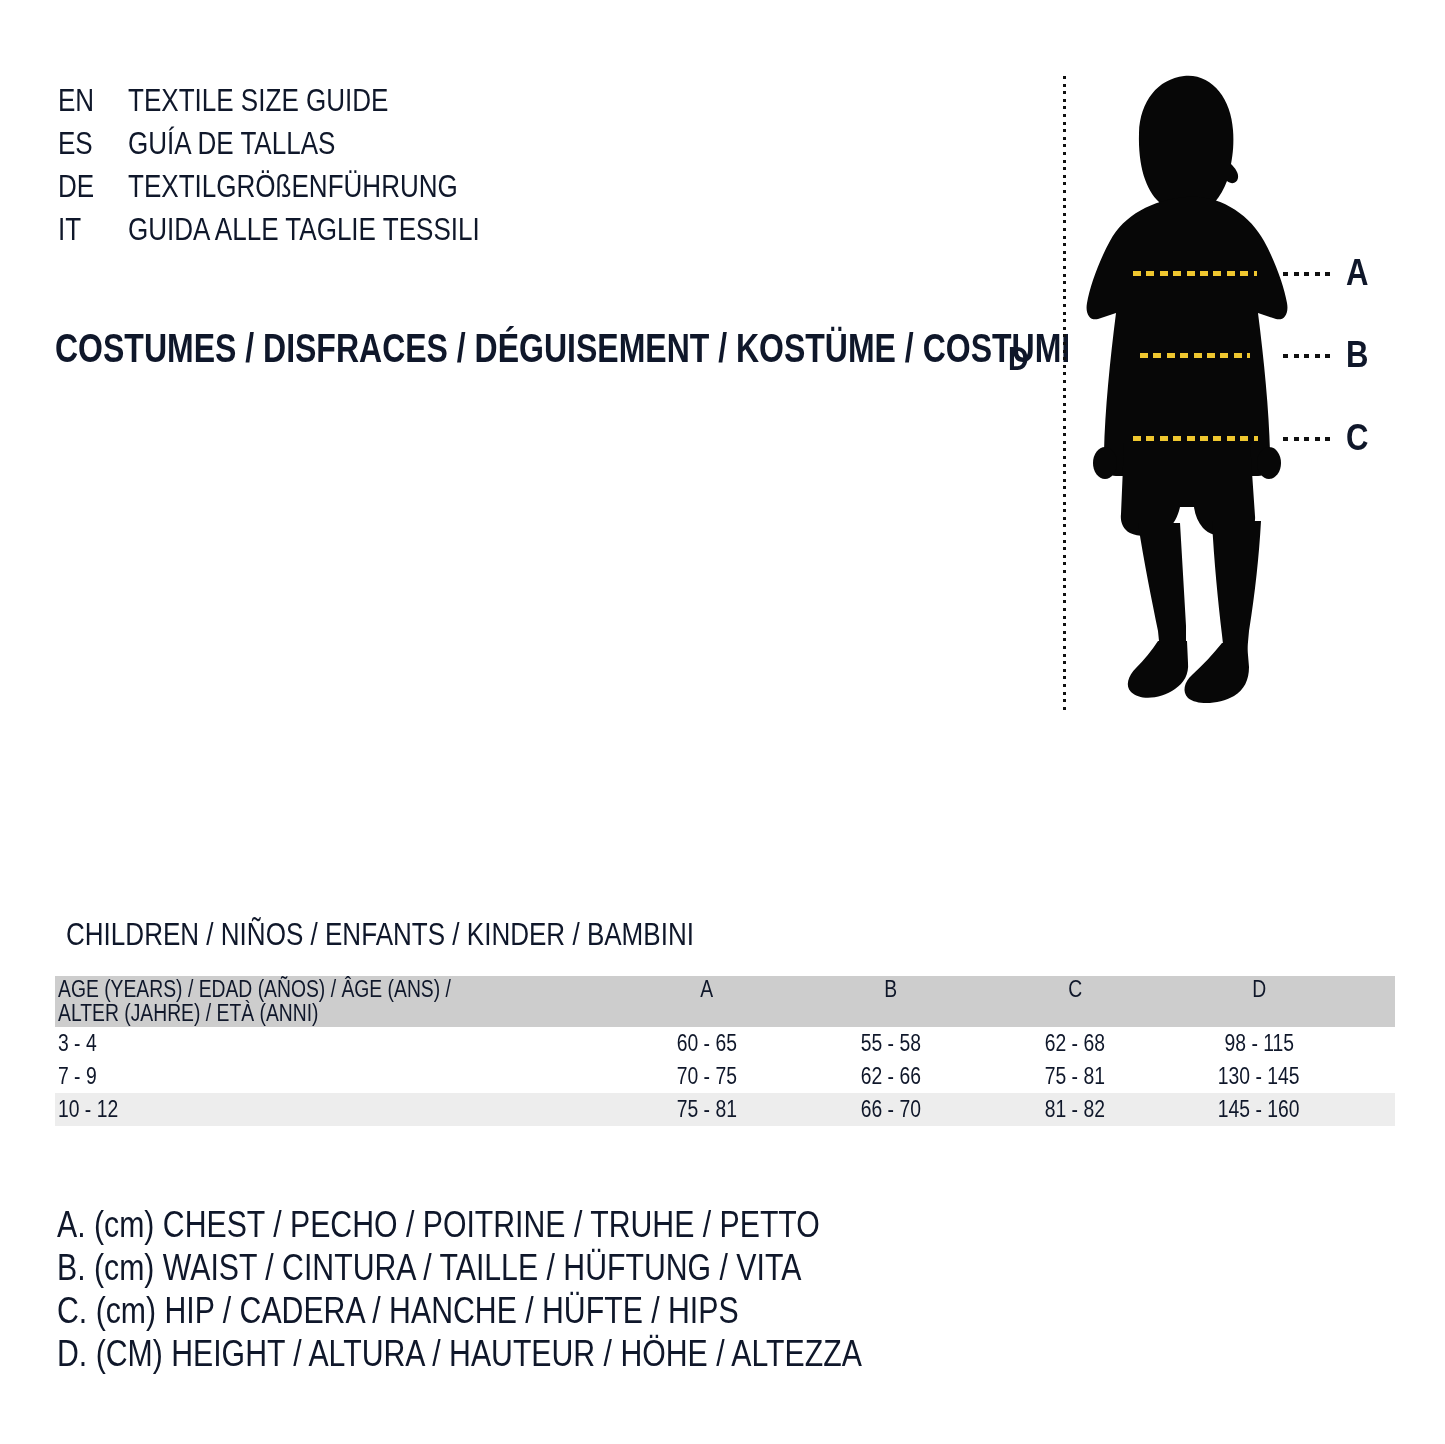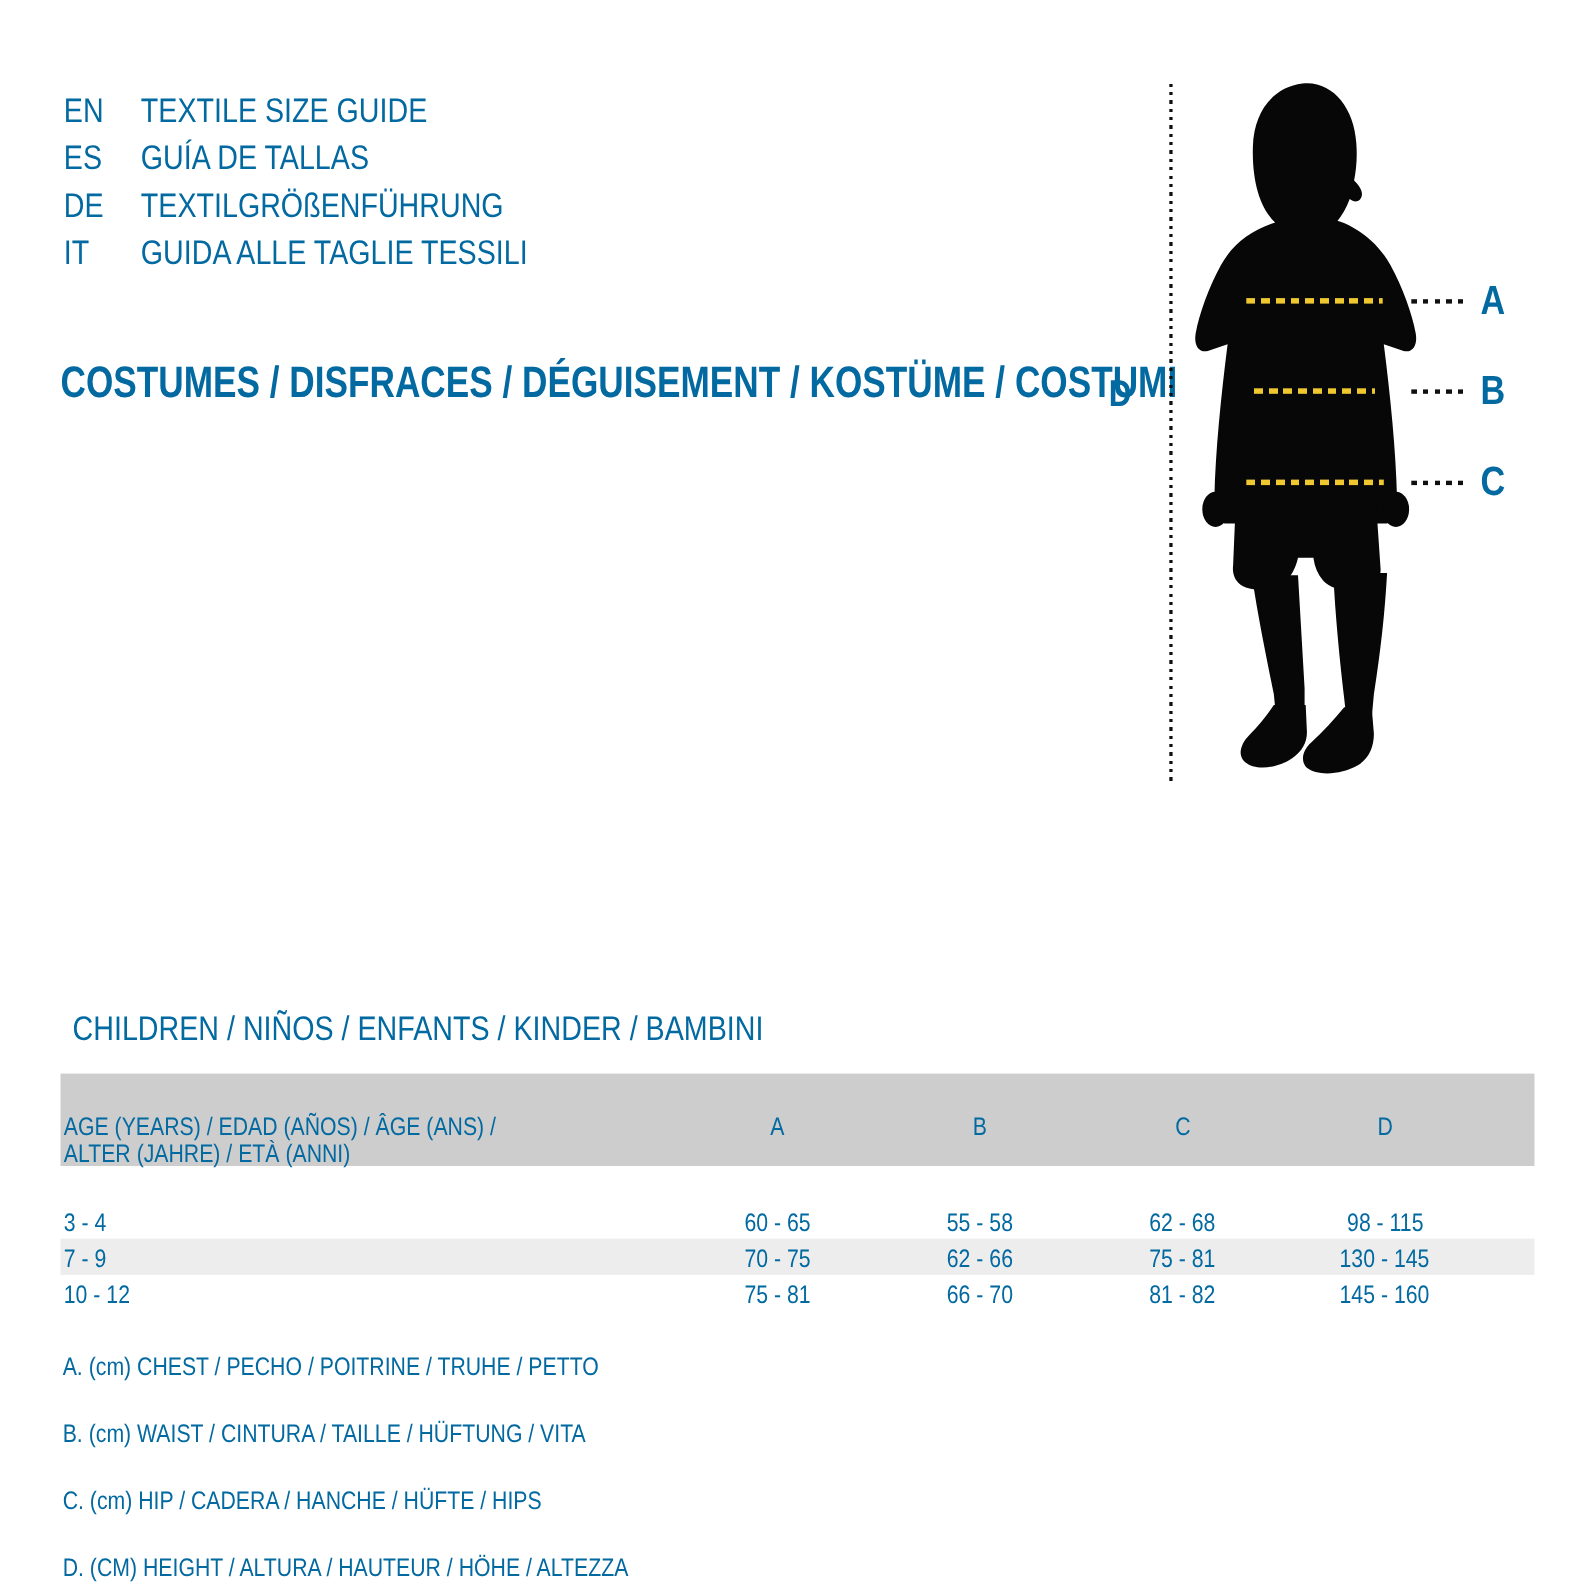--- a/index.html
+++ b/index.html
@@ -1,18 +1,18 @@
 <!DOCTYPE html>
 <html><head>
 <meta charset="utf-8">
 <style>
   html,body{margin:0;padding:0;background:#ffffff;}
   .page{
     position:relative;width:1445px;height:1444px;background:#ffffff;overflow:hidden;
-    font-family:"Liberation Sans","DejaVu Sans",sans-serif;color:#0369a1;
+    font-family:"Liberation Sans","DejaVu Sans",sans-serif;color:#0f172a;
   }
   
   .cx{display:inline-block;transform:scaleX(0.84);transform-origin:0 50%;white-space:nowrap;}
   .cx-c{display:inline-block;transform:scaleX(0.84);transform-origin:50% 50%;white-space:nowrap;}
 
   
   .lang-list{position:absolute;left:58px;top:79px;}
   .lang-row{display:flex;height:43px;align-items:center;font-size:31px;}
   .lang-code{width:70px;flex:0 0 70px;}
   .lang-title{flex:1;}
@@ -36,30 +36,30 @@
   .l-d{left:1008px;top:337px;font-size:34px;}
 
   .children{position:absolute;left:55px;top:906px;margin:11px;font-size:31px;font-weight:normal;}
 
   
   .size-table{position:absolute;left:55px;top:976px;width:1340px;box-sizing:border-box;}
   .tr{display:grid;grid-template-columns:560px 184px 184px 184px 184px;width:1296px;}
   .tr-head{background:#CDCDCD;width:1340px;grid-template-columns:560px 184px 184px 184px 184px 44px;
     min-height:50px;align-items:start;padding-top:1px;}
   .tr-head .td{font-size:23px;line-height:24px;}
-  .td{overflow:visible;margin-top:35px;}
+  .td{overflow:visible;}
   .td-age{text-align:left;padding-left:3px;}
   .td-val{text-align:center;}
   .tr-data{height:33px;line-height:33px;font-size:23px;}
   .row-alt{background:#EDEDED;width:1340px;grid-template-columns:560px 184px 184px 184px 184px 44px;}
   .hdr-line{display:block;}
 
   
   .legend{position:absolute;left:57px;top:1203px;}
-  .legend-row{height:43px;line-height:43px;font-size:23px;margin-top:18px;}
+  .legend-row{height:43px;line-height:43px;font-size:36px;}
 </style>
 </head>
 <body>
 
 <div class="page">
 
   <div class="lang-list">
     <div class="lang-row">
       <span class="lang-code"><span class="cx">EN</span></span>
       <span class="lang-title"><span class="cx">TEXTILE SIZE GUIDE</span></span>

